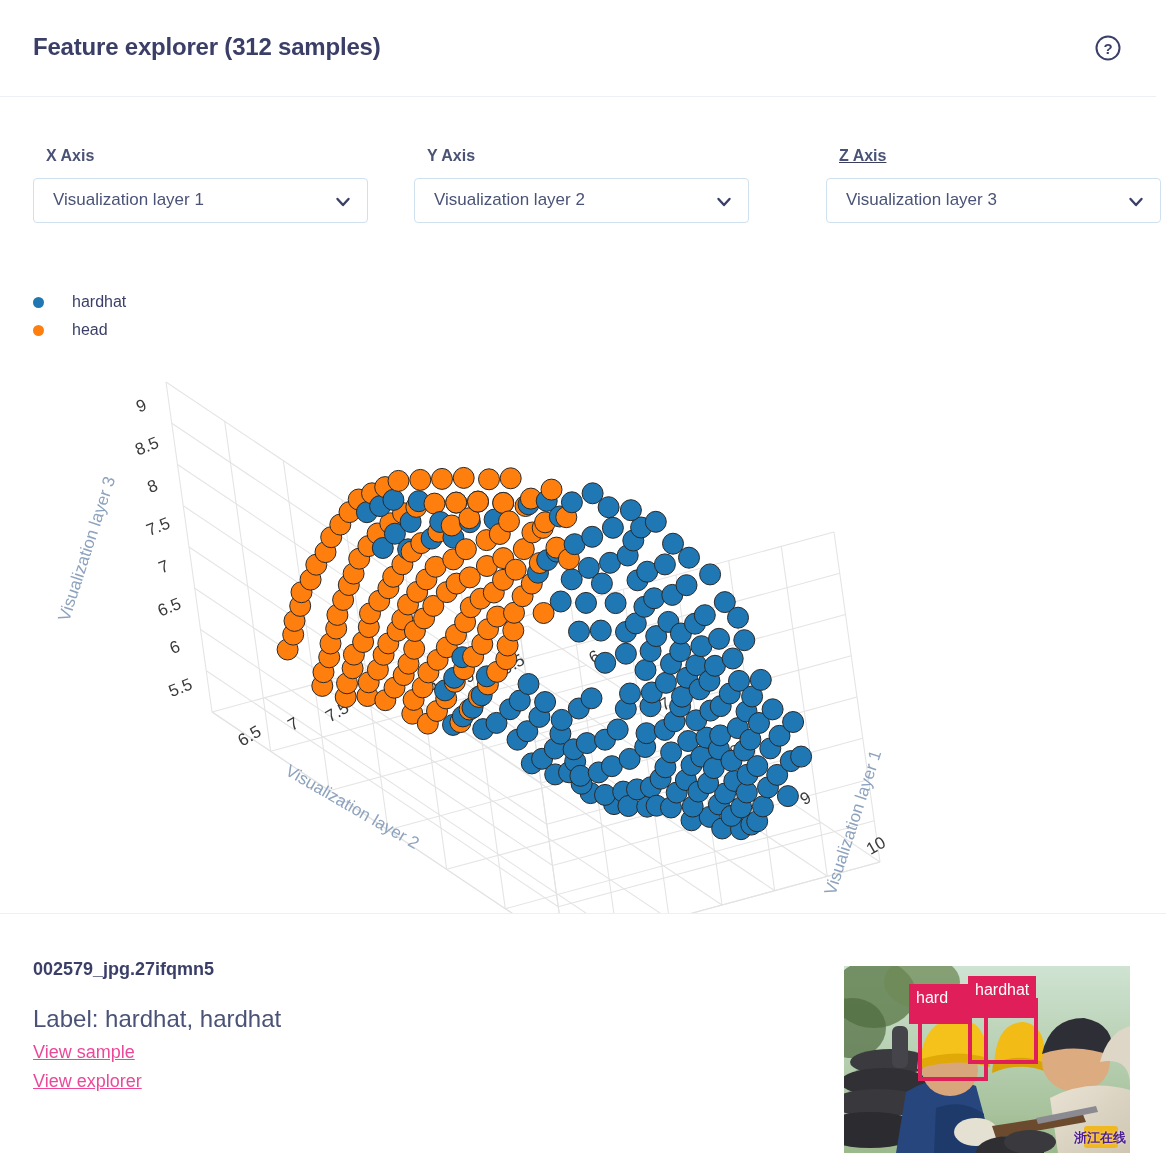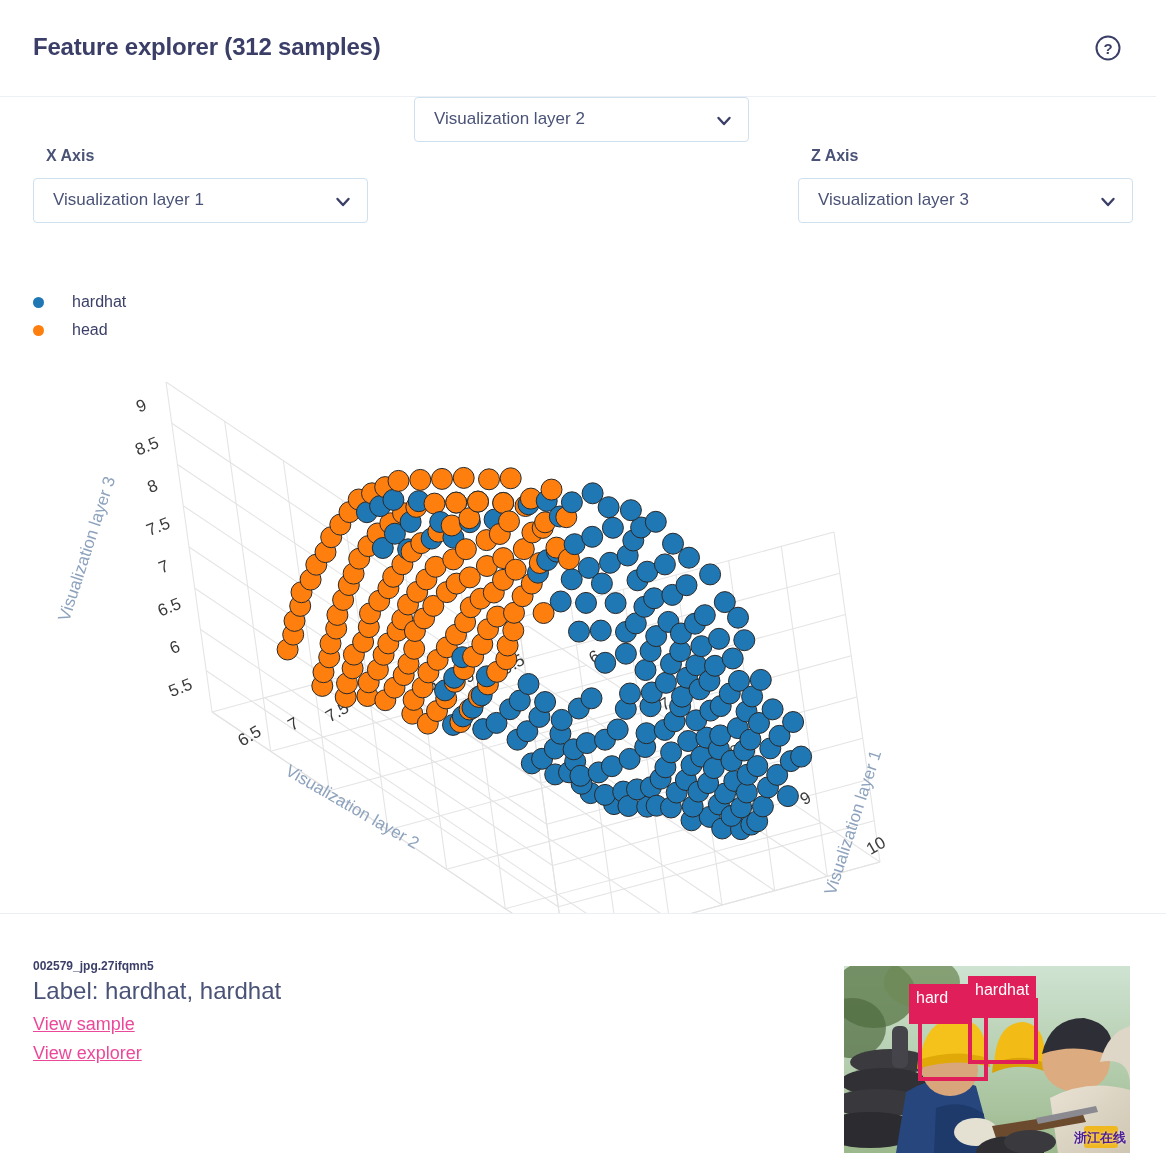--- a/index.html
+++ b/index.html
@@ -56,21 +56,21 @@
   .axis-row {
     position: absolute;
     left: 0;
     top: 97px;
     width: 1166px;
     height: 150px;
   }
   .axis-group { position: absolute; top: 0; }
   .axis-group.x { left: 33px;  width: 335px; }
   .axis-group.y { left: 414px; width: 335px; }
-  .axis-group.z { left: 798px; width: 335px; }
+  .axis-group.z { left: 826px; width: 335px; text-decoration: underline; }
 
   .axis-label {
     font-size: 16px;
     font-weight: bold;
     color: #4a5377;
     margin: 0 0 14px 13px;
     line-height: 1;
     padding-top: 51px;
   }
   .axis-select {
@@ -141,24 +141,24 @@
     height: 261px;
     border-top: 1px solid #eceff3;
     box-sizing: border-box;
   }
   .sample-info {
     position: absolute;
     left: 33px;
     top: 45px;
   }
   .sample-name {
-    font-size: 12px;
+    font-size: 18px;
     font-weight: bold;
     color: #3b3f68;
-    margin-bottom: 4px;
+    margin-bottom: 25px;
     white-space: nowrap;
   }
   .sample-label {
     font-size: 24px;
     color: #4a5377;
     margin-bottom: 9px;
     white-space: nowrap;
   }
   .sample-link {
     display: block;
@@ -236,20 +236,21 @@
         <span class="axis-select-value">Visualization layer 1</span>
         <span class="chevron">
           <svg width="16" height="16" viewBox="0 0 16 16">
             <path d="M2.5 5 L8 11 L13.5 5" fill="none" stroke="#3b3f68" stroke-width="2.4" stroke-linecap="round" stroke-linejoin="round"></path>
           </svg>
         </span>
       </div>
     </div>
 
     <div class="axis-group y">
+      <div class="axis-label">Y Axis</div>
       <div class="axis-select">
         <span class="axis-select-value">Visualization layer 2</span>
         <span class="chevron">
           <svg width="16" height="16" viewBox="0 0 16 16">
             <path d="M2.5 5 L8 11 L13.5 5" fill="none" stroke="#3b3f68" stroke-width="2.4" stroke-linecap="round" stroke-linejoin="round"></path>
           </svg>
         </span>
       </div>
     </div>
 

